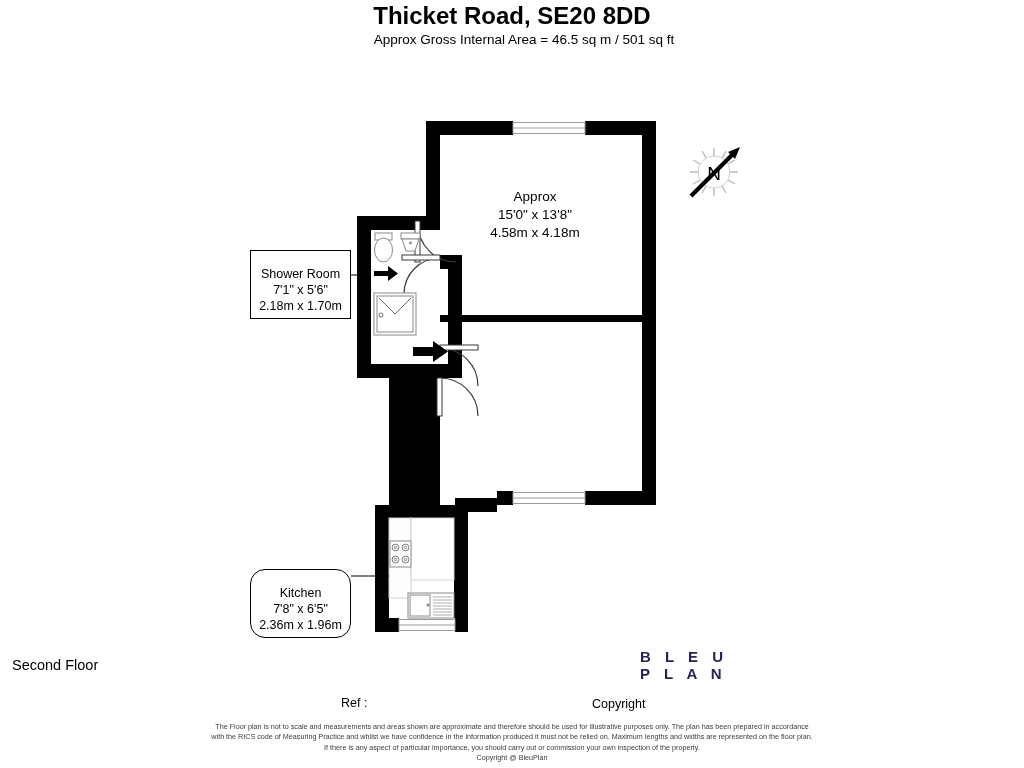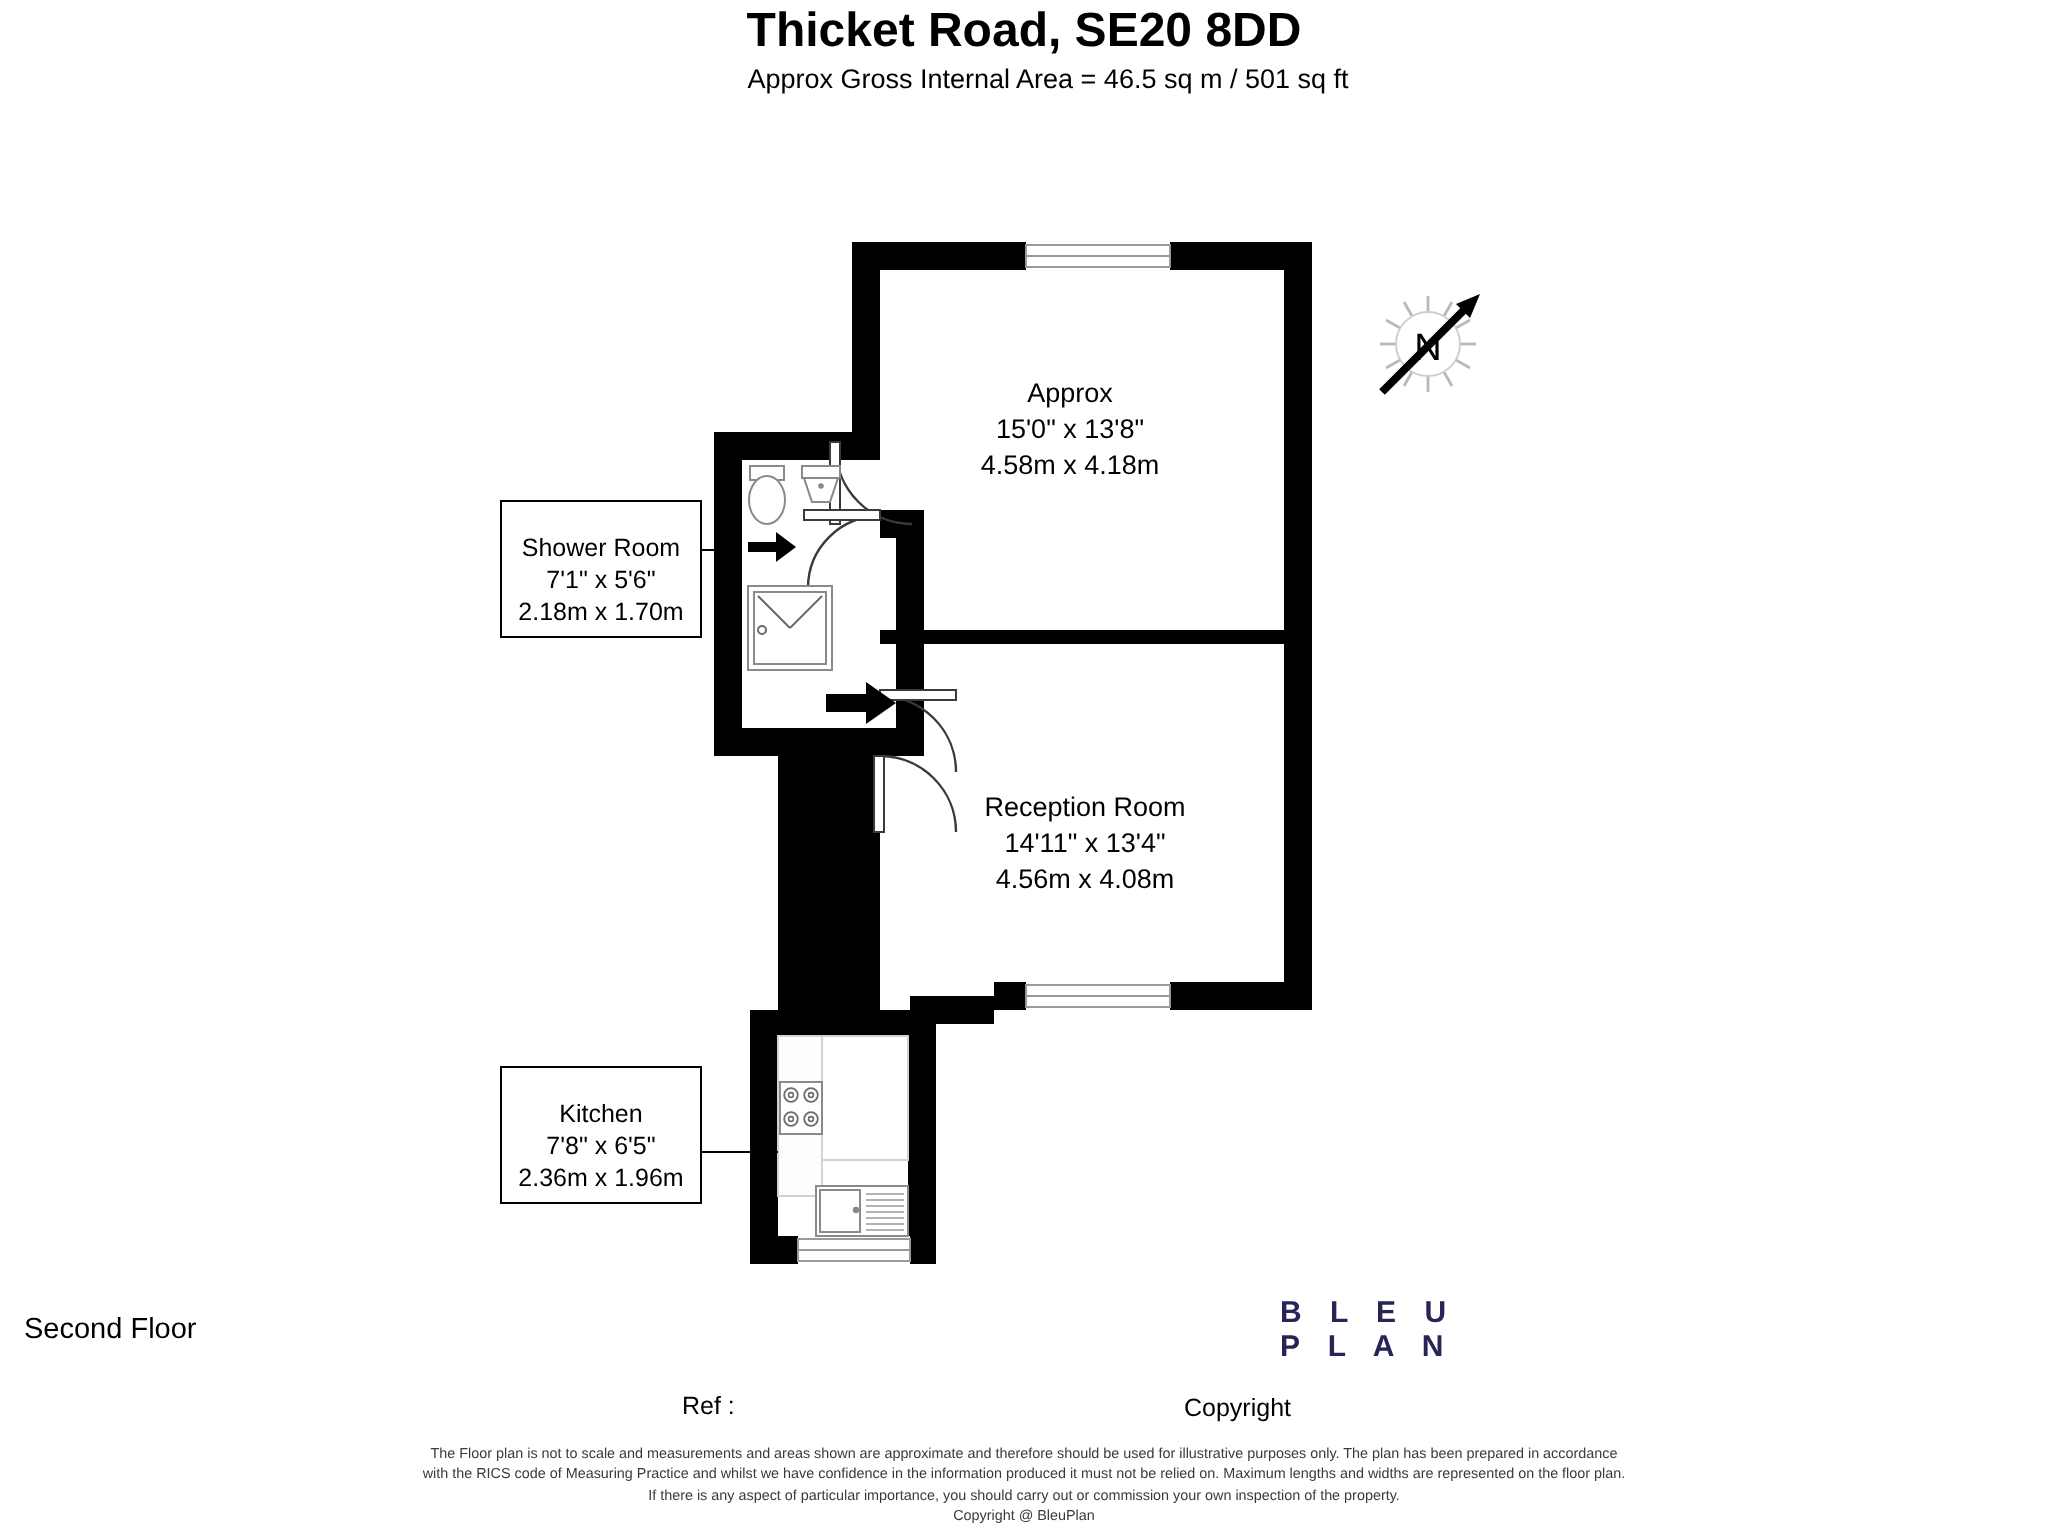--- a/index.html
+++ b/index.html
@@ -297,33 +297,28 @@
       <text x="714" y="180" text-anchor="middle" font-family="Liberation Sans, sans-serif" font-size="19" fill="#000000">N</text>
     </g>
   </svg>
 
   <div class="room-label" style="top:188px; left:455px; width:160px;">
     <span class="ln">Approx</span>
     <span class="ln">15'0" x 13'8"</span>
     <span class="ln">4.58m x 4.18m</span>
   </div>
 
-  <div class="room-label" style="top:395px; left:455px; width:175px;">
-    <span class="ln">Reception Room</span>
-    <span class="ln">14'11" x 13'4"</span>
-    <span class="ln">4.56m x 4.08m</span>
-  </div>
 
   <div class="label-box" style="top:250px; left:250px; width:101px;">
     <span class="ln">Shower Room</span>
     <span class="ln">7'1" x 5'6"</span>
     <span class="ln">2.18m x 1.70m</span>
   </div>
 
-  <div class="label-box" style="top:533px; left:250px; width:101px;">
+  <div class="label-box" style="top:569px; left:250px; width:101px;border-radius:15px;">
     <span class="ln">Kitchen</span>
     <span class="ln">7'8" x 6'5"</span>
     <span class="ln">2.36m x 1.96m</span>
   </div>
 
   <div id="floor-name">Second Floor</div>
 
   <div id="ref">Ref  :</div>
 
   <div id="copyright-word">Copyright</div>

